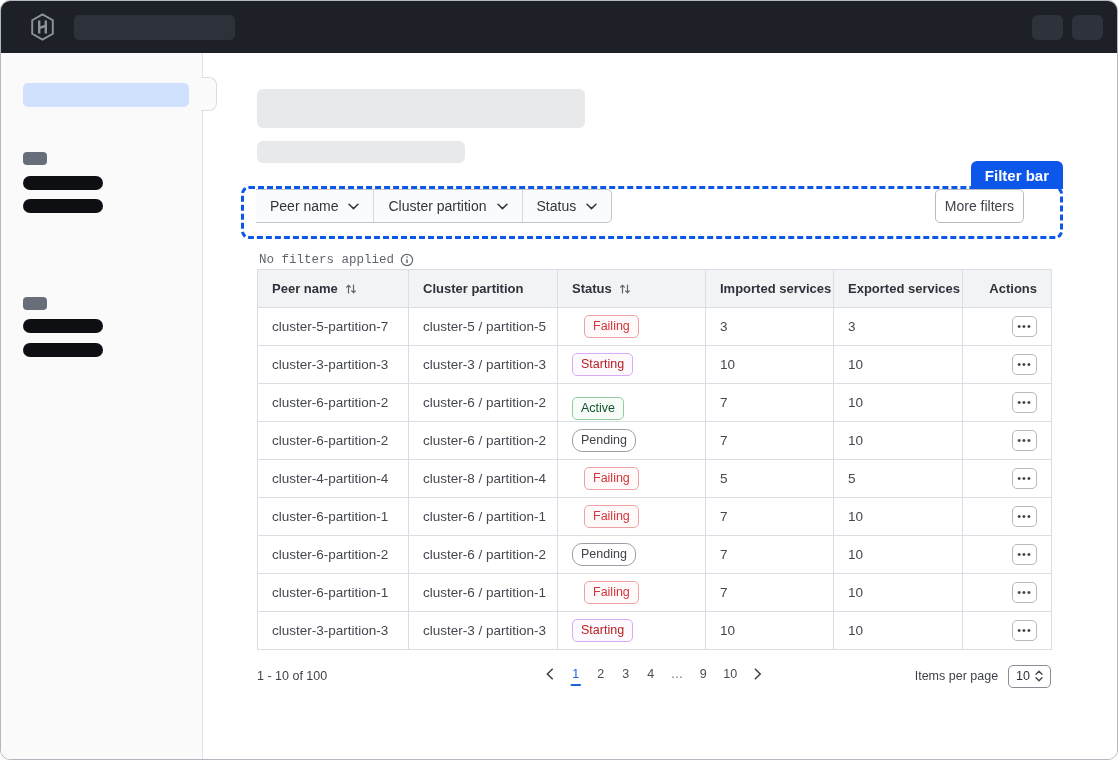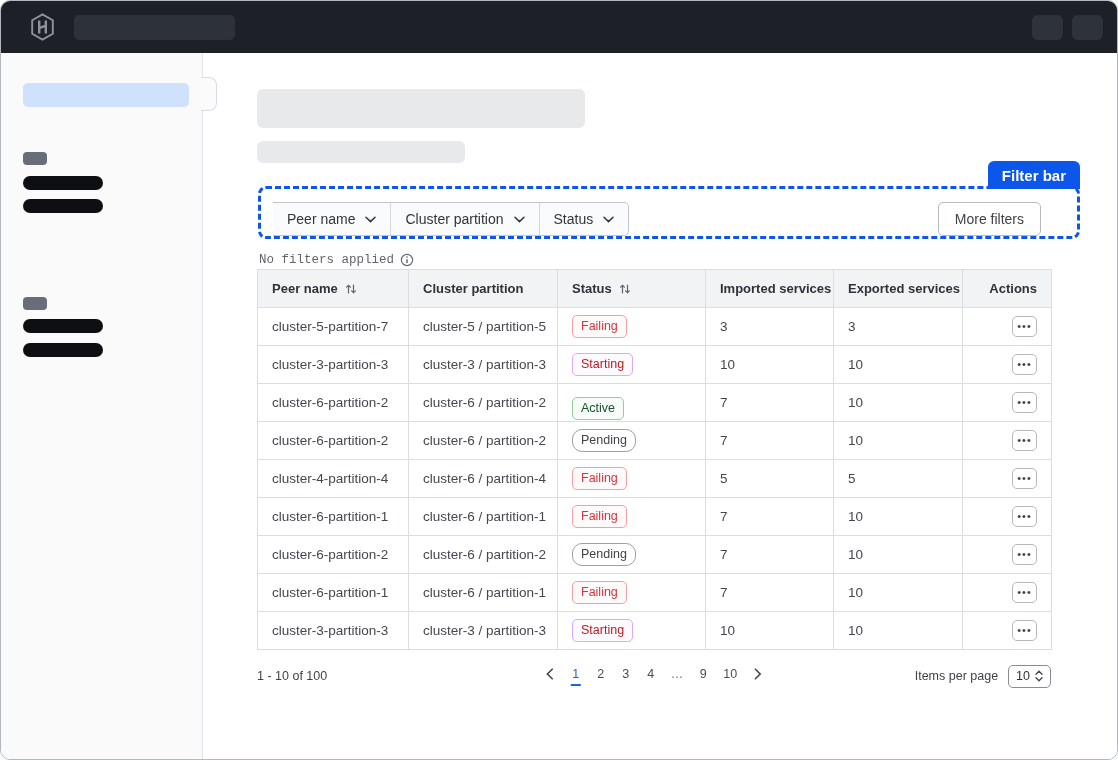--- a/index.html
+++ b/index.html
@@ -20,43 +20,43 @@
   .skel-pill { position:absolute; left:22px; width:24px; height:13px; background:#676d79; border-radius:4px; }
   .skel-bar { position:absolute; left:22px; width:80px; height:14px; background:#0e0f13; border-radius:7px; }
 
   .main { position:relative; flex:1; background:#fff; }
   .notch { position:absolute; left:-2px; top:24px; width:16px; height:34px; background:#fbfbfc; border:1px solid #d9dce1; border-left:none; border-radius:0 8px 8px 0; z-index:2; }
 
   .skel-title { position:absolute; left:54px; top:36px; width:328px; height:39px; background:#e8e9eb; border-radius:6px; }
   .skel-subtitle { position:absolute; left:54px; top:88px; width:208px; height:22px; background:#e8e9eb; border-radius:6px; }
 
   
-  .filter-region { position:absolute; left:55px; top:133px; width:822px; height:53px; border:3px dashed #0c56e9; border-radius:8px; display:flex; align-items:flex-end; padding:0 12px; }
+  .filter-region { position:absolute; left:38px; top:133px; width:822px; height:53px; border:3px dashed #0c56e9; border-radius:8px; display:flex; align-items:flex-start; padding:0 12px; }
   .filter-tag { position:absolute; right:-3px; top:-28px; height:28px; background:#0c56e9; color:#fff; font-size:15px; font-weight:700; border-radius:6px 6px 0 0; padding:0 14px; display:flex; align-items:center; }
 
   .search-box { display:flex; align-items:center; gap:8px; width:186px; height:34px; background:#fff; border:1px solid #8a8f97; border-radius:5px 0 0 5px; padding:0 10px; }
   .search-box input { border:none; outline:none; width:120px; font-size:14px; color:#3f424a; background:transparent; font-family:inherit; }
   .search-box input::placeholder { color:#7a7f88; }
   .seg-group { display:flex; height:34px; background:#fafbfc; border:1px solid #c3c7cd; border-left:none; border-radius:0 5px 5px 0; }
   .seg { display:flex; align-items:center; gap:10px; padding:0 14px; font-size:14px; color:#33353c; cursor:pointer; }
   .seg + .seg { border-left:1px solid #d5d8dd; }
-  .more-filters { margin-left:auto; margin-right:24px; height:34px; padding:0 16px; background:#fff; border:1px solid #b6bac1; border-radius:5px; font-size:14px; color:#3f424a; font-family:inherit; cursor:pointer; }
+  .more-filters { margin-left:auto; margin-right:24px; height:34px; padding:0 9px; background:#fff; border:1px solid #b6bac1; border-radius:5px; font-size:14px; color:#3f424a; font-family:inherit; cursor:pointer; }
 
   .no-filters { position:absolute; left:56px; top:200px; display:flex; align-items:flex-end; gap:6px; font-size:12.5px; color:#60646d;font-family:Liberation Mono, monospace; }
 
   
   .peers-table { position:absolute; left:54px; top:216px; width:794px; border-collapse:collapse; table-layout:fixed; }
   .peers-table th, .peers-table td { border:1px solid #dadde3; height:38px; padding:0 14px; text-align:left; font-size:13.5px; color:#44474f; overflow:hidden; white-space:nowrap; }
   .peers-table th { background:#f2f3f5; font-weight:700; font-size:13px; color:#2f323a; }
   .peers-table th .th-inner { display:flex; align-items:center; gap:7px; }
   .col-actions { text-align:right !important; }
   .kebab { width:25px; height:21px; border:1px solid #b4b8bf; border-radius:5px; background:#fff; color:#3f424a; font-size:11px; line-height:1; cursor:pointer; letter-spacing:1px; }
 
   .badge { display:inline-block; font-size:12.5px; line-height:1; padding:4px 8px 5px; border-radius:5px; border:1px solid; background:#fff; }
-  .badge.critical { color:#d5353d; border-color:#f0a1a4; background:#fffafa; }
+  .badge.critical { color:#d5353d; border-color:#f0a1a4; background:#fffafa;margin-left:12px; }
   .badge.highlight { color:#b91c1c; border-color:#d9abf2; background:#fdfaff; }
   .badge.success { color:#14532d; border-color:#93cd9f; background:#f7fcf8;margin-top:12px; }
   .badge.neutral { color:#40434a; border-color:#9b9fa8; background:#fff;border-radius:10px; }
 
   
   .pagination { position:absolute; left:54px; top:608px; width:794px; height:30px; display:flex; align-items:center; font-size:12.5px; color:#3f424a; }
   .pager { position:absolute; left:50%; transform:translateX(-50%); display:flex; align-items:center; gap:15px; }
   .page { min-width:10px; text-align:center; padding-bottom:5px; color:#494c53; cursor:pointer; }
   .page.active { color:#1c63d8; border-bottom:2px solid #1c63d8; padding-bottom:3px; }
   .page.ellipsis { cursor:default; color:#6a6e77; }
@@ -212,21 +212,21 @@
             <tr>
           <td>cluster-6-partition-2</td>
           <td>cluster-6 / partition-2</td>
           <td><span class="badge neutral">Pending</span></td>
           <td>7</td>
           <td>10</td>
           <td class="col-actions"><button class="kebab">•••</button></td>
         </tr>
             <tr>
           <td>cluster-4-partition-4</td>
-          <td>cluster-6 / partition-4</td>
+          <td>cluster-8 / partition-4</td>
           <td><span class="badge critical">Failing</span></td>
           <td>5</td>
           <td>5</td>
           <td class="col-actions"><button class="kebab">•••</button></td>
         </tr>
             <tr>
           <td>cluster-6-partition-1</td>
           <td>cluster-6 / partition-1</td>
           <td><span class="badge critical">Failing</span></td>
           <td>7</td>

